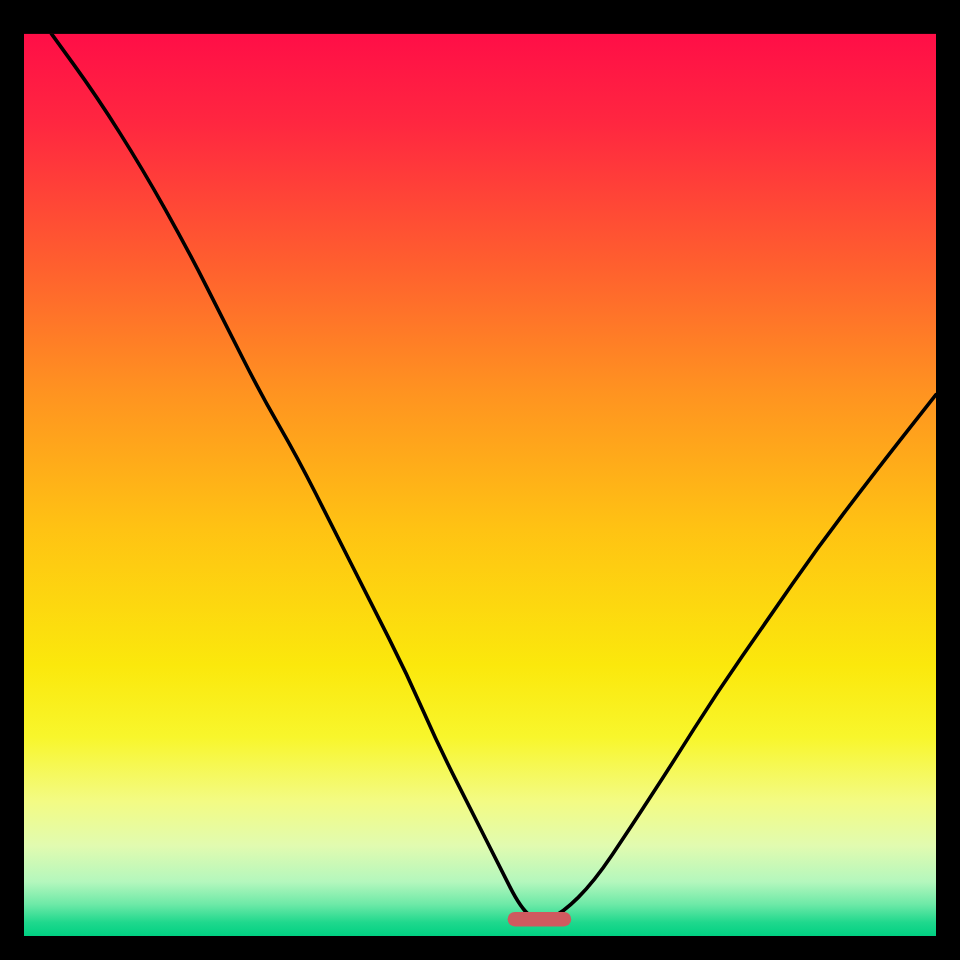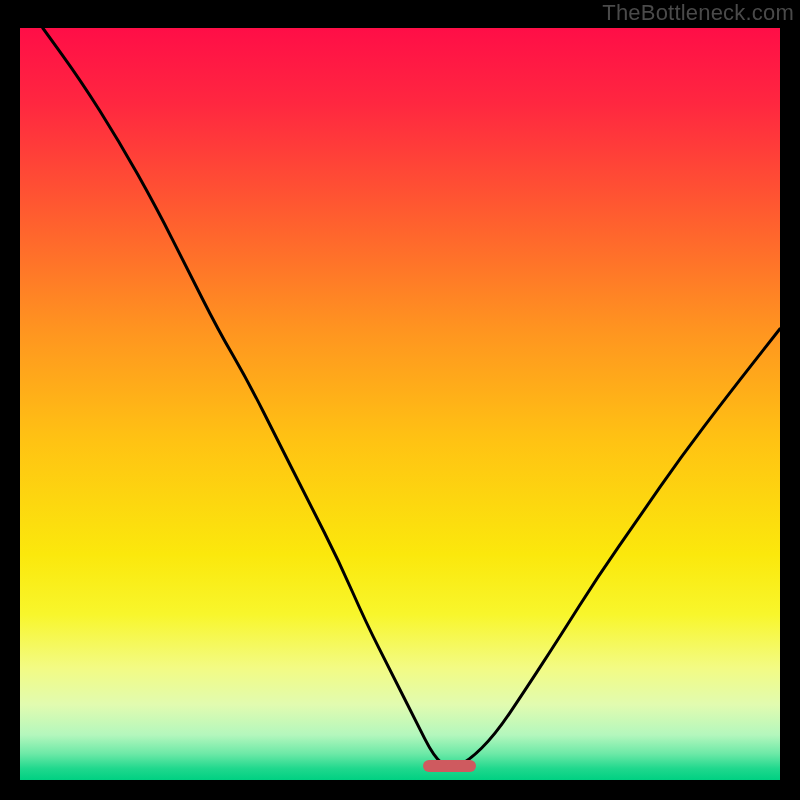--- a/index.html
+++ b/index.html
@@ -50,21 +50,20 @@
     position: absolute;
     height: 12px;
     border-radius: 6px;
     background: #cf5a5f;
   }
 </style>
 </head>
 <body>
 
 <div class="wrap">
-  <div class="watermark">TheBottleneck.com</div>
 
   <div class="plot">
     <svg class="gradient" viewBox="0 0 760 752" preserveAspectRatio="none">
       <defs>
         <linearGradient id="bg-grad" x1="0" y1="0" x2="0" y2="1">
             <stop offset="0.00%" stop-color="#ff0e47"></stop>
             <stop offset="10.00%" stop-color="#ff2740"></stop>
             <stop offset="25.00%" stop-color="#ff5d2f"></stop>
             <stop offset="40.00%" stop-color="#ff9420"></stop>
             <stop offset="55.00%" stop-color="#ffc313"></stop>

